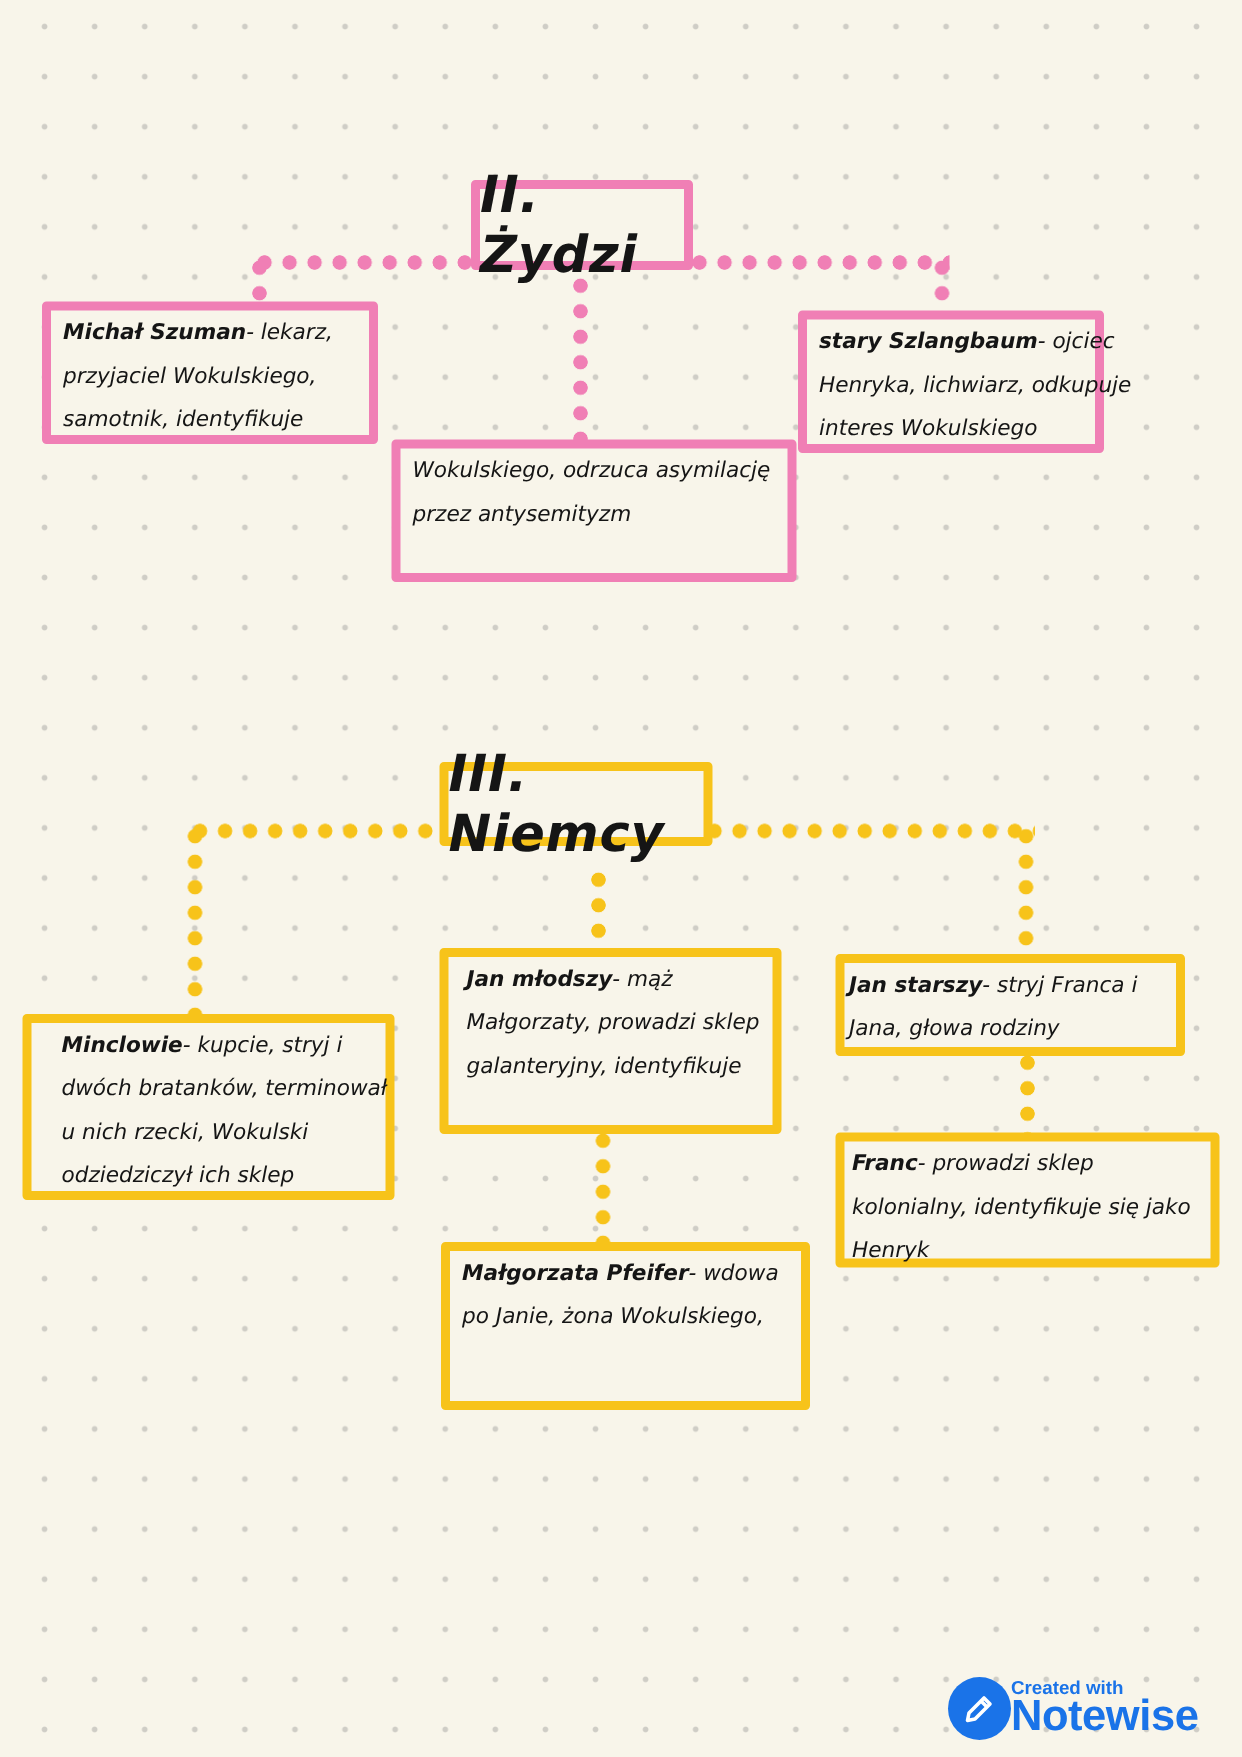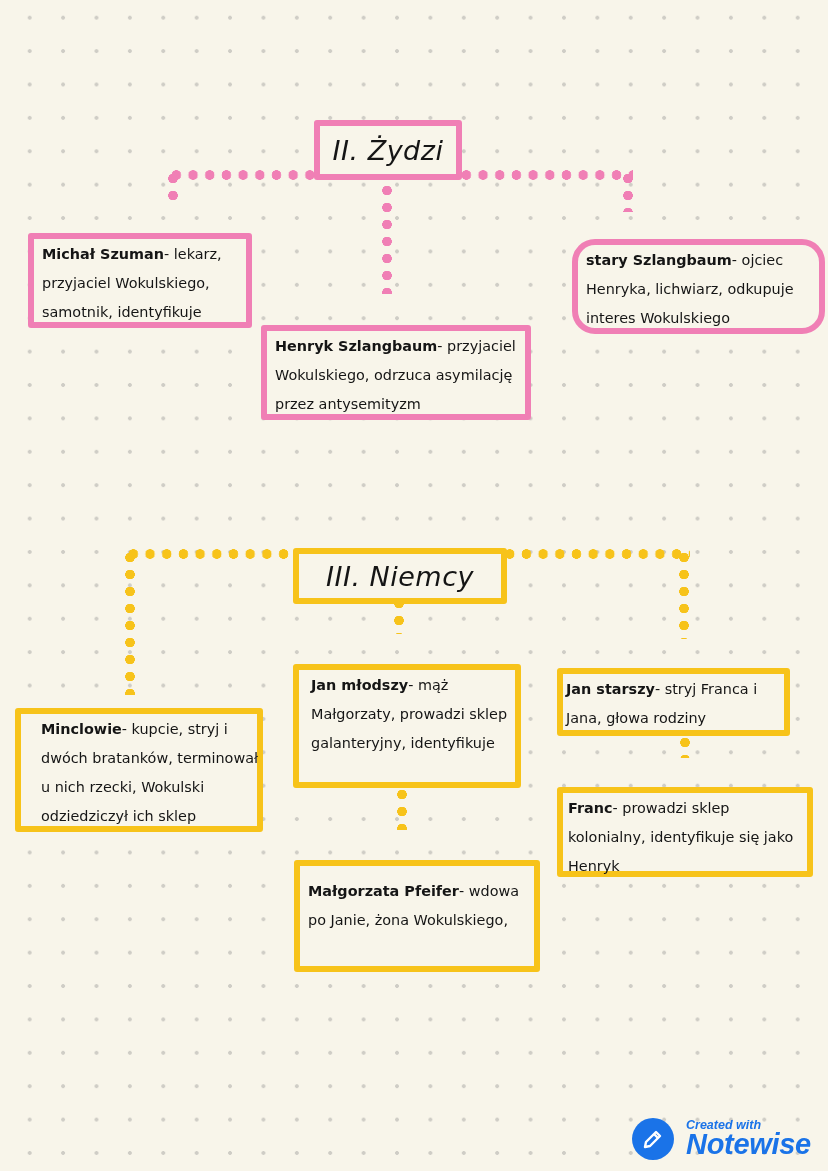--- a/index.html
+++ b/index.html
@@ -12,43 +12,43 @@
     font-family: "DejaVu Sans", sans-serif;
     color:#151515;
   }
   .box {
     position:absolute; box-sizing:border-box;
     background:#f8f5ea; border-style:solid; border-width:6px; border-radius:3px;
   }
   .pink { border-color:#f07fb5; }
   .yellow { border-color:#f7c31a; }
   .title {
-    font-size:27px; font-weight:normal; font-style:italic;
+    font-size:34px; font-weight:bold; font-style:italic;
     display:flex; align-items:center; justify-content:center;
     letter-spacing:0.5px;
   }
   .card {
-    font-size:14.4px; line-height:29px; 
-    padding:1px 6px 0 8px; white-space:nowrap;margin-top:32px;
+    font-size:14.4px; line-height:29px; font-style:italic;
+    padding:1px 6px 0 8px; white-space:nowrap;
   }
   .card b { font-weight:bold; }
   .dots-h, .dots-v { position:absolute; }
   .pink-dots-h { height:10px; background-image: radial-gradient(circle, #f07fb5 4.6px, transparent 5px); background-size:16.7px 10px; background-repeat:repeat-x; }
   .pink-dots-v { width:10px; background-image: radial-gradient(circle, #f07fb5 4.6px, transparent 5px); background-size:10px 17px; background-repeat:repeat-y; }
   .yel-dots-h { height:10px; background-image: radial-gradient(circle, #f7c31a 4.6px, transparent 5px); background-size:16.7px 10px; background-repeat:repeat-x; }
   .yel-dots-v { width:10px; background-image: radial-gradient(circle, #f7c31a 4.6px, transparent 5px); background-size:10px 17px; background-repeat:repeat-y; }
   .brand {
     position:absolute; left:632px; top:1118px; display:flex; align-items:center;
     font-family:"Liberation Sans", sans-serif;
   }
   .brand-icon {
     width:42px; height:42px; border-radius:50%; background:#1a73e8;
     display:flex; align-items:center; justify-content:center;
   }
-  .brand-text { margin-left:12px; color:#1a73e8; line-height:1;font-style:italic; }
+  .brand-text { margin-left:0; color:#1a73e8; line-height:1; }
   .brand-small { font-size:12.5px; font-weight:bold; display:block; }
   .brand-big { font-size:29px; font-weight:bold; display:block; margin-top:-1px; letter-spacing:-0.3px; }
 </style>
 </head>
 <body>
 
 <div class="dots-h pink-dots-h" style="left:168px; top:170px; width:150px;"></div>
 <div class="dots-v pink-dots-v" style="left:168px; top:170px; height:34px;"></div>
 <div class="dots-h pink-dots-h" style="left:458px; top:170px; width:175px;"></div>
 <div class="dots-v pink-dots-v" style="left:623px; top:170px; height:42px;"></div>
@@ -58,40 +58,39 @@
   <span>II. Żydzi</span>
 </div>
 
 <div class="box pink card" style="left:28px; top:201px; width:224px; height:95px;">
   <div><b>Michał Szuman</b><span>- lekarz,</span></div>
   <div>przyjaciel Wokulskiego,</div>
   <div>samotnik, identyfikuje</div>
 </div>
 
 <div class="box pink card" style="left:261px; top:293px; width:270px; height:95px;">
-  <div><b>Henryk Szlangbaum</b><span>- przyjaciel</span></div>
   <div>Wokulskiego, odrzuca asymilację</div>
   <div>przez antysemityzm</div>
 </div>
 
-<div class="box pink card" style="left:572px; top:207px; width:253px; height:95px;border-radius:23px;">
+<div class="box pink card" style="left:532px; top:207px; width:204px; height:95px;">
   <div><b>stary Szlangbaum</b><span>- ojciec</span></div>
   <div>Henryka, lichwiarz, odkupuje</div>
   <div>interes Wokulskiego</div>
 </div>
 
 <div class="dots-h yel-dots-h" style="left:125px; top:549px; width:172px;"></div>
 <div class="dots-v yel-dots-v" style="left:125px; top:549px; height:146px;"></div>
 <div class="dots-h yel-dots-h" style="left:468px; top:549px; width:222px;"></div>
 <div class="dots-v yel-dots-v" style="left:679px; top:549px; height:90px;"></div>
 <div class="dots-v yel-dots-v" style="left:394px; top:578px; height:56px;"></div>
 <div class="dots-v yel-dots-v" style="left:397px; top:752px; height:78px;"></div>
 <div class="dots-v yel-dots-v" style="left:680px; top:700px; height:58px;"></div>
 
-<div class="box yellow title" style="left:293px; top:548px; width:214px; height:56px;">
+<div class="box yellow title" style="left:293px; top:508px; width:182px; height:56px;">
   <span>III. Niemcy</span>
 </div>
 
 <div class="box yellow card" style="left:15px; top:676px; width:248px; height:124px; padding-left:20px;">
   <div><b>Minclowie</b><span>- kupcie, stryj i</span></div>
   <div>dwóch bratanków, terminował</div>
   <div>u nich rzecki, Wokulski</div>
   <div>odziedziczył ich sklep</div>
 </div>
 
@@ -105,21 +104,21 @@
   <div><b>Jan starszy</b><span>- stryj Franca i</span></div>
   <div>Jana, głowa rodziny</div>
 </div>
 
 <div class="box yellow card" style="left:557px; top:755px; width:256px; height:90px; padding-left:5px;">
   <div><b>Franc</b><span>- prowadzi sklep</span></div>
   <div>kolonialny, identyfikuje się jako</div>
   <div>Henryk</div>
 </div>
 
-<div class="box yellow card" style="left:294px; top:828px; width:246px; height:112px; padding-top:11px;">
+<div class="box yellow card" style="left:294px; top:828px; width:246px; height:112px; padding-top:1px;">
   <div><b>Małgorzata Pfeifer</b><span>- wdowa</span></div>
   <div>po Janie, żona Wokulskiego,</div>
 </div>
 
 <div class="brand">
   <div class="brand-icon">
     <svg width="24" height="24" viewBox="0 0 24 24">
       <path d="M4 20 L5 15 L15 5 L19 9 L9 19 Z" fill="none" stroke="#ffffff" stroke-width="2.4" stroke-linejoin="round"></path>
       <path d="M13 7 L17 11" stroke="#ffffff" stroke-width="2.4"></path>
     </svg>

